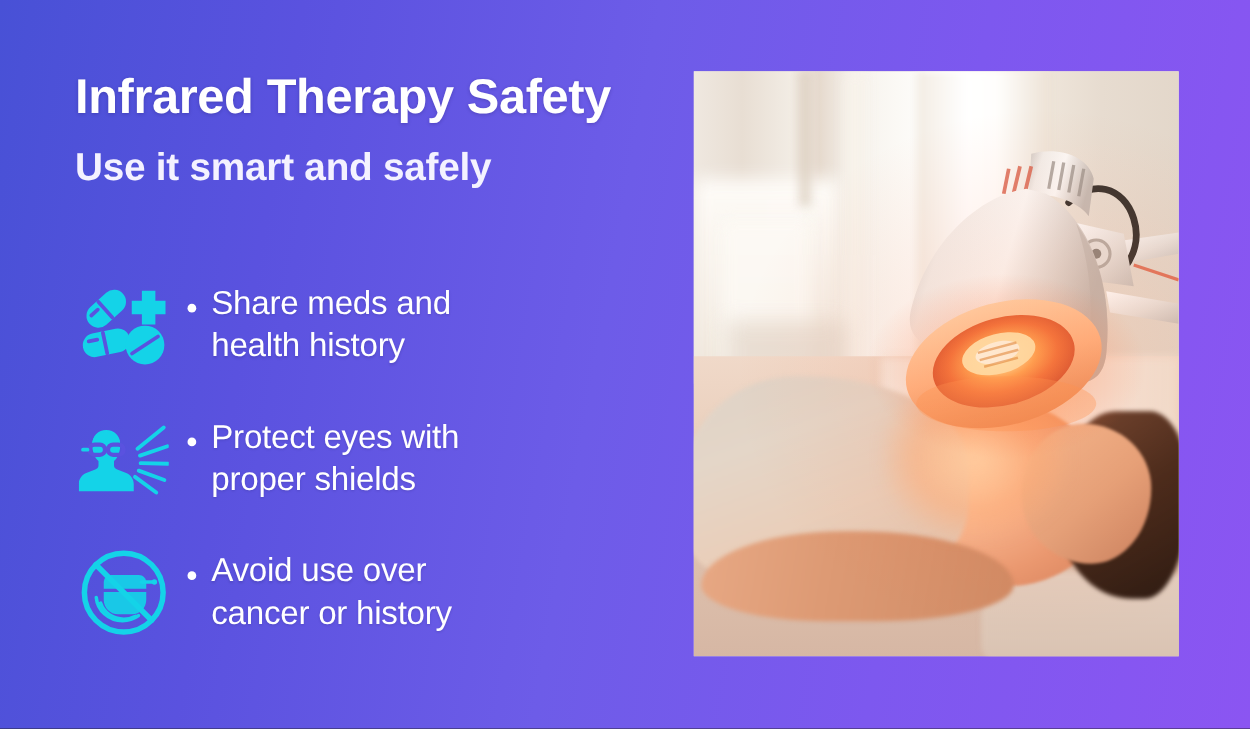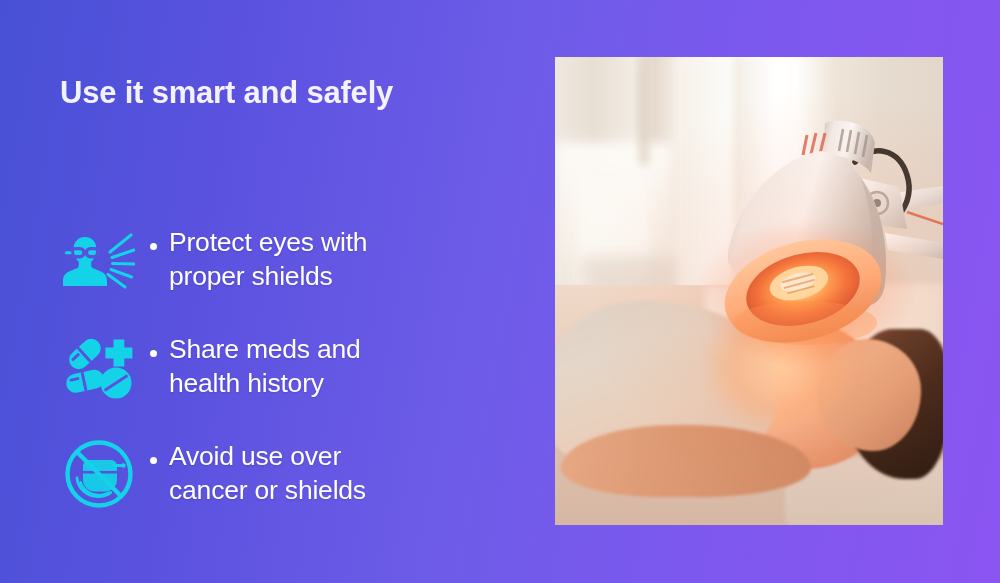--- a/index.html
+++ b/index.html
@@ -234,24 +234,66 @@
     background: radial-gradient(ellipse at 72% 52%, rgba(255,130,70,.20) 0%, rgba(255,110,60,.08) 35%, rgba(0,0,0,0) 62%);
     pointer-events: none;
   }
 </style>
 </head>
 <body>
 
 <div id="slide">
 
   <div id="left-col">
+    <h1 id="title">Infrared Therapy Safety</h1>
     <p id="subtitle">Use it smart and safely</p>
   </div>
 
   <div id="bullet-list">
+
+    <div class="bullet-row">
+      <span class="bullet-icon">
+        <svg width="72" height="72" viewBox="0 0 72 72" aria-hidden="true">
+          <g fill="#14d3e8">
+
+            <path d="M50.5 8.5h10.8v8.1h8.1v10.8h-8.1v8.1H50.5v-8.1h-8.1V16.6h8.1z"></path>
+
+            <g transform="rotate(-42 22 23)">
+              <rect x="4" y="13.5" width="36" height="19" rx="9.5"></rect>
+            </g>
+
+            <g transform="rotate(-12 23 50)">
+              <rect x="3" y="40.5" width="38" height="19" rx="9.5"></rect>
+            </g>
+
+            <circle cx="53" cy="52" r="15.5"></circle>
+          </g>
+
+          <g stroke="#5a52df" stroke-width="3" stroke-linecap="round" fill="none">
+
+            <g transform="rotate(-42 22 23)">
+              <line x1="21" y1="14.6" x2="21" y2="31.4"></line>
+              <line x1="9.5" y1="19" x2="16.5" y2="19"></line>
+            </g>
+
+            <g transform="rotate(-12 23 50)">
+              <line x1="21" y1="41.6" x2="21" y2="58.4"></line>
+              <line x1="8.5" y1="46" x2="15.5" y2="46"></line>
+            </g>
+
+            <line x1="42.6" y1="58.8" x2="63.4" y2="45.2"></line>
+          </g>
+        </svg>
+      </span>
+      <span class="bullet-text-wrap">
+        <span class="bullet-dot"></span>
+        <span class="bullet-text">Share meds and
+health history</span>
+      </span>
+    </div>
 
     <div class="bullet-row">
       <span class="bullet-icon">
         <svg width="72" height="72" viewBox="0 0 72 72" aria-hidden="true">
           <g fill="#14d3e8">
 
             <path d="M22 13c-6.4 0-11.2 4.6-11.2 11.6 0 3 .5 5.6 1.3 7.7.9 2.3 2.2 4.2 3.7 5.5v3.6c0 1.6-1 2.6-2.6 3.2L6 47.4C2.4 48.9 0 52.3 0 56.3V62h44v-5.7c0-4-2.4-7.4-6-8.9l-7.2-2.8c-1.6-.6-2.6-1.6-2.6-3.2v-3.6c1.5-1.3 2.8-3.2 3.7-5.5.8-2.1 1.3-4.7 1.3-7.7C33.2 17.6 28.4 13 22 13z"></path>
 
             <path d="M10.8 23.5c.4-5.2 4.6-9 11.2-9 5.8 0 9.9 3 11 7.6-3.4-2-8.1-1.2-11.6.6-3.3 1.7-7.4 2-10.6.8z" fill="#14d3e8"></path>
           </g>
@@ -276,61 +318,20 @@
       <span class="bullet-text-wrap">
         <span class="bullet-dot"></span>
         <span class="bullet-text">Protect eyes with
 proper shields</span>
       </span>
     </div>
 
     <div class="bullet-row">
       <span class="bullet-icon">
         <svg width="72" height="72" viewBox="0 0 72 72" aria-hidden="true">
-          <g fill="#14d3e8">
-
-            <path d="M50.5 8.5h10.8v8.1h8.1v10.8h-8.1v8.1H50.5v-8.1h-8.1V16.6h8.1z"></path>
-
-            <g transform="rotate(-42 22 23)">
-              <rect x="4" y="13.5" width="36" height="19" rx="9.5"></rect>
-            </g>
-
-            <g transform="rotate(-12 23 50)">
-              <rect x="3" y="40.5" width="38" height="19" rx="9.5"></rect>
-            </g>
-
-            <circle cx="53" cy="52" r="15.5"></circle>
-          </g>
-
-          <g stroke="#5a52df" stroke-width="3" stroke-linecap="round" fill="none">
-
-            <g transform="rotate(-42 22 23)">
-              <line x1="21" y1="14.6" x2="21" y2="31.4"></line>
-              <line x1="9.5" y1="19" x2="16.5" y2="19"></line>
-            </g>
-
-            <g transform="rotate(-12 23 50)">
-              <line x1="21" y1="41.6" x2="21" y2="58.4"></line>
-              <line x1="8.5" y1="46" x2="15.5" y2="46"></line>
-            </g>
-
-            <line x1="42.6" y1="58.8" x2="63.4" y2="45.2"></line>
-          </g>
-        </svg>
-      </span>
-      <span class="bullet-text-wrap">
-        <span class="bullet-dot"></span>
-        <span class="bullet-text">Share meds and
-health history</span>
-      </span>
-    </div>
-
-    <div class="bullet-row">
-      <span class="bullet-icon">
-        <svg width="72" height="72" viewBox="0 0 72 72" aria-hidden="true">
 
           <g fill="#14d3e8" opacity="0.92">
             <path d="M26 22h22c3.4 0 6 2.6 6 6v5H20v-5c0-3.4 2.6-6 6-6z"></path>
             <path d="M20 35.5h34v6.5c0 6.3-5.1 11.4-11.4 11.4H31.4C25.1 53.4 20 48.3 20 42z"></path>
           </g>
 
           <g fill="none" stroke="#14d3e8" stroke-width="2.8" stroke-linecap="round">
             <path d="M50 27.5h8.5"></path>
             <circle cx="60.5" cy="27.5" r="2.2" fill="#14d3e8" stroke="none"></circle>
 
@@ -339,21 +340,21 @@
           </g>
 
           <circle cx="36" cy="36" r="31.5" fill="none" stroke="#14d3e8" stroke-width="4.4"></circle>
 
           <line x1="13.8" y1="13.8" x2="58.2" y2="58.2" stroke="#14d3e8" stroke-width="4.4" stroke-linecap="round"></line>
         </svg>
       </span>
       <span class="bullet-text-wrap">
         <span class="bullet-dot"></span>
         <span class="bullet-text">Avoid use over
-cancer or shields</span>
+cancer or history</span>
       </span>
     </div>
 
   </div>
 
   <div id="photo">
     <div id="photo-inner">
 
       <div class="ph-bg"></div>
       <div class="ph-panel-a"></div>

